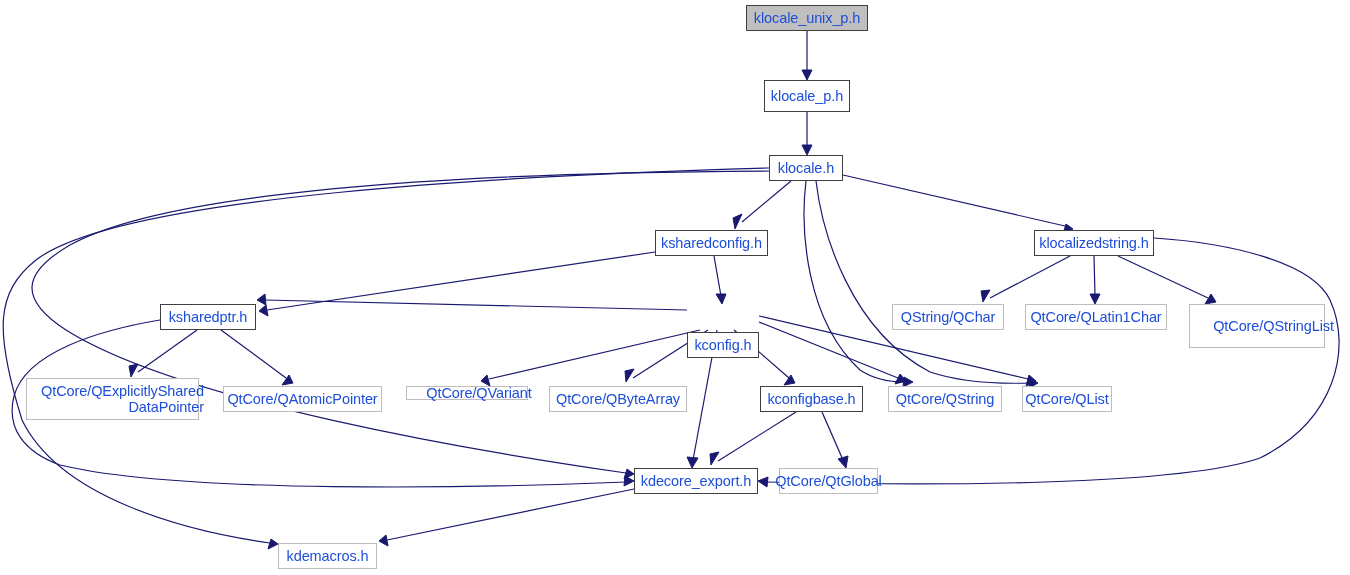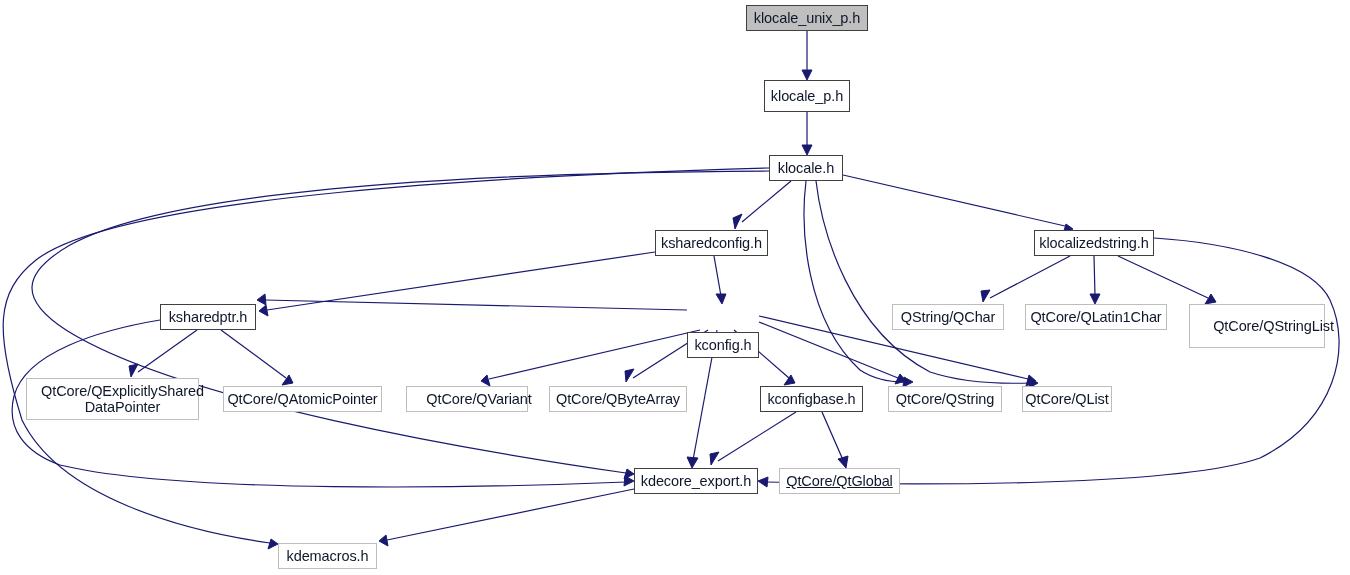--- a/index.html
+++ b/index.html
@@ -31,24 +31,24 @@
     fill: #191970;
     stroke: #191970;
     stroke-width: 1px;
   }
   .node {
     position: absolute;
     box-sizing: border-box;
     display: flex;
     align-items: center;
     justify-content: center;
-    text-align: center;
+    text-align: right;
     font-size: 14.5px;
     line-height: 1.12;
-    color: #0f172a;
+    color: #1d4ed8;
     white-space: pre-line;
     background: #ffffff;
     border: 1px solid #bdbdbd;
     letter-spacing: -0.1px;
   }
   .node.kind-header {
     border: 1.6px solid #404040;
     background: #ffffff;
   }
   .node.kind-current {
@@ -181,22 +181,22 @@
       <div class="node kind-header" style="left: 655px; top: 230px; width: 113px; height: 26px;"><span>ksharedconfig.h</span></div>
       <div class="node kind-header" style="left: 1034px; top: 230px; width: 120px; height: 26px;"><span>klocalizedstring.h</span></div>
       <div class="node kind-header" style="left: 160px; top: 304px; width: 96px; height: 26px;"><span>ksharedptr.h</span></div>
       <div class="node kind-header" style="left: 687px; top: 304px; width: 72px; height: 26px; margin-top: 28px;"><span>kconfig.h</span></div>
       <div class="node kind-extern" style="left: 892px; top: 304px; width: 112px; height: 26px;"><span>QString/QChar</span></div>
       <div class="node kind-extern" style="left: 1025px; top: 304px; width: 142px; height: 26px;"><span>QtCore/QLatin1Char</span></div>
       <div class="node kind-extern" style="left: 1189px; top: 304px; width: 136px; height: 44px; padding-left: 33px;"><span>QtCore/QStringList</span></div>
       <div class="node kind-extern" style="left: 26px; top: 378px; width: 173px; height: 42px; padding-left: 20px;"><span>QtCore/QExplicitlyShared
 DataPointer</span></div>
       <div class="node kind-extern" style="left: 223px; top: 386px; width: 159px; height: 26px;"><span>QtCore/QAtomicPointer</span></div>
-      <div class="node kind-extern" style="left: 406px; top: 386px; width: 122px; height: 26px; padding-left: 24px;"><span>QtCore/QVariant</span></div>
+      <div class="node kind-extern" style="left: 406px; top: 386px; width: 122px; height: 14px; padding-left: 24px;"><span>QtCore/QVariant</span></div>
       <div class="node kind-extern" style="left: 549px; top: 386px; width: 138px; height: 26px;"><span>QtCore/QByteArray</span></div>
       <div class="node kind-header" style="left: 760px; top: 386px; width: 103px; height: 26px;"><span>kconfigbase.h</span></div>
       <div class="node kind-extern" style="left: 888px; top: 386px; width: 114px; height: 26px;"><span>QtCore/QString</span></div>
       <div class="node kind-extern" style="left: 1022px; top: 386px; width: 90px; height: 26px;"><span>QtCore/QList</span></div>
       <div class="node kind-header" style="left: 634px; top: 468px; width: 124px; height: 26px;"><span>kdecore_export.h</span></div>
-      <div class="node kind-extern" style="left: 779px; top: 468px; width: 121px; height: 26px; text-decoration: underline;"><span>QtCore/QtGlobal</span></div>
+      <div class="node kind-extern" style="left: 779px; top: 468px; width: 99px; height: 26px;"><span>QtCore/QtGlobal</span></div>
       <div class="node kind-extern" style="left: 278px; top: 543px; width: 99px; height: 26px;"><span>kdemacros.h</span></div>
     </div>
 </div>
 
 </body></html>

